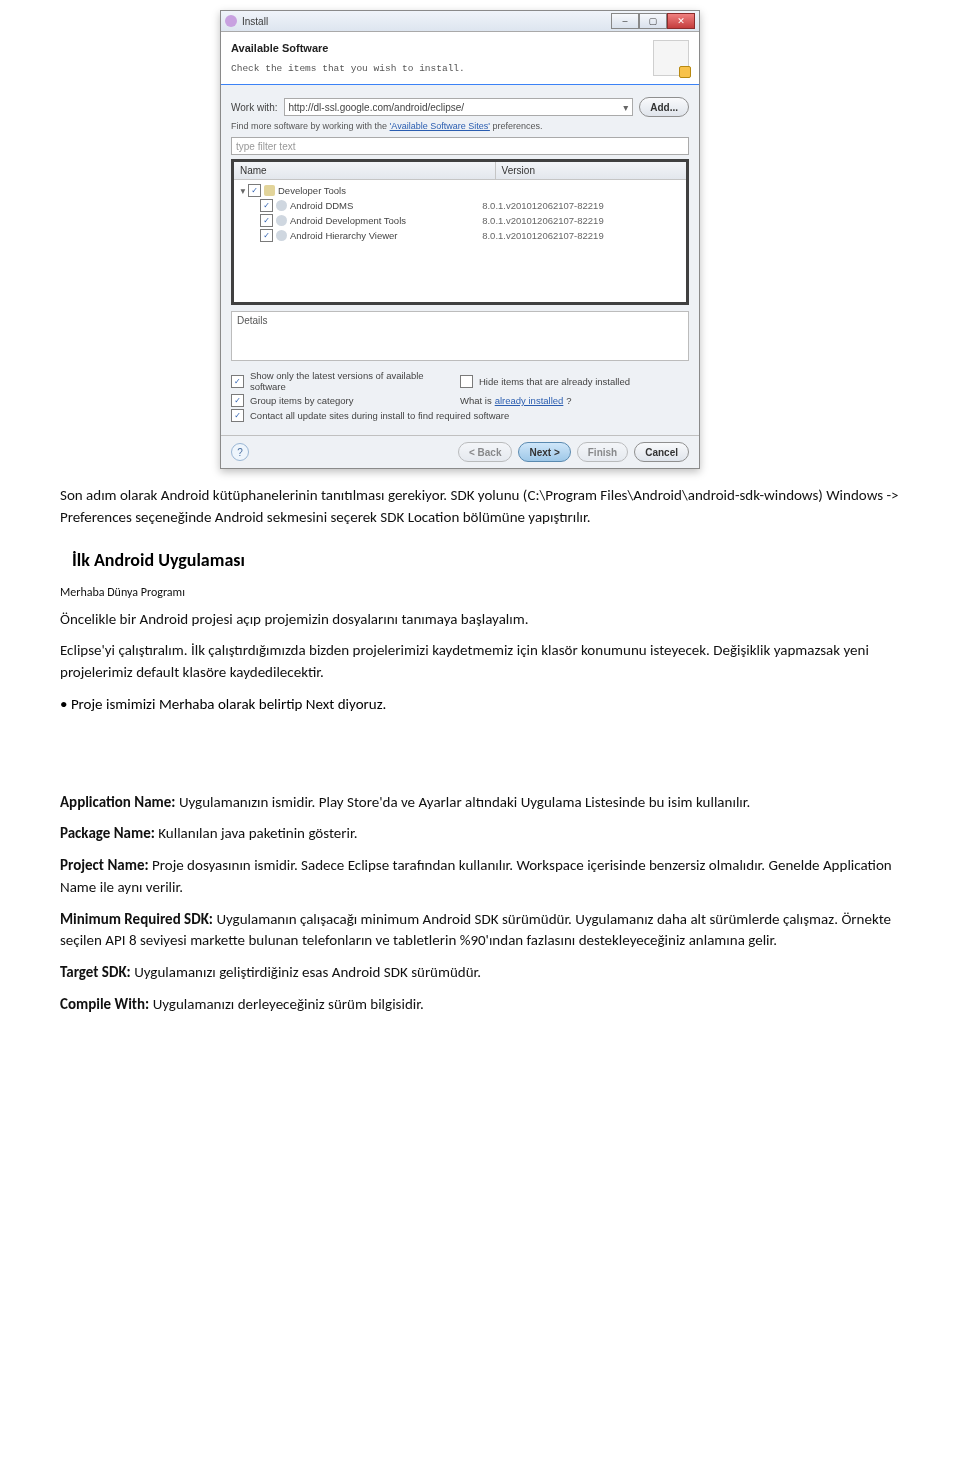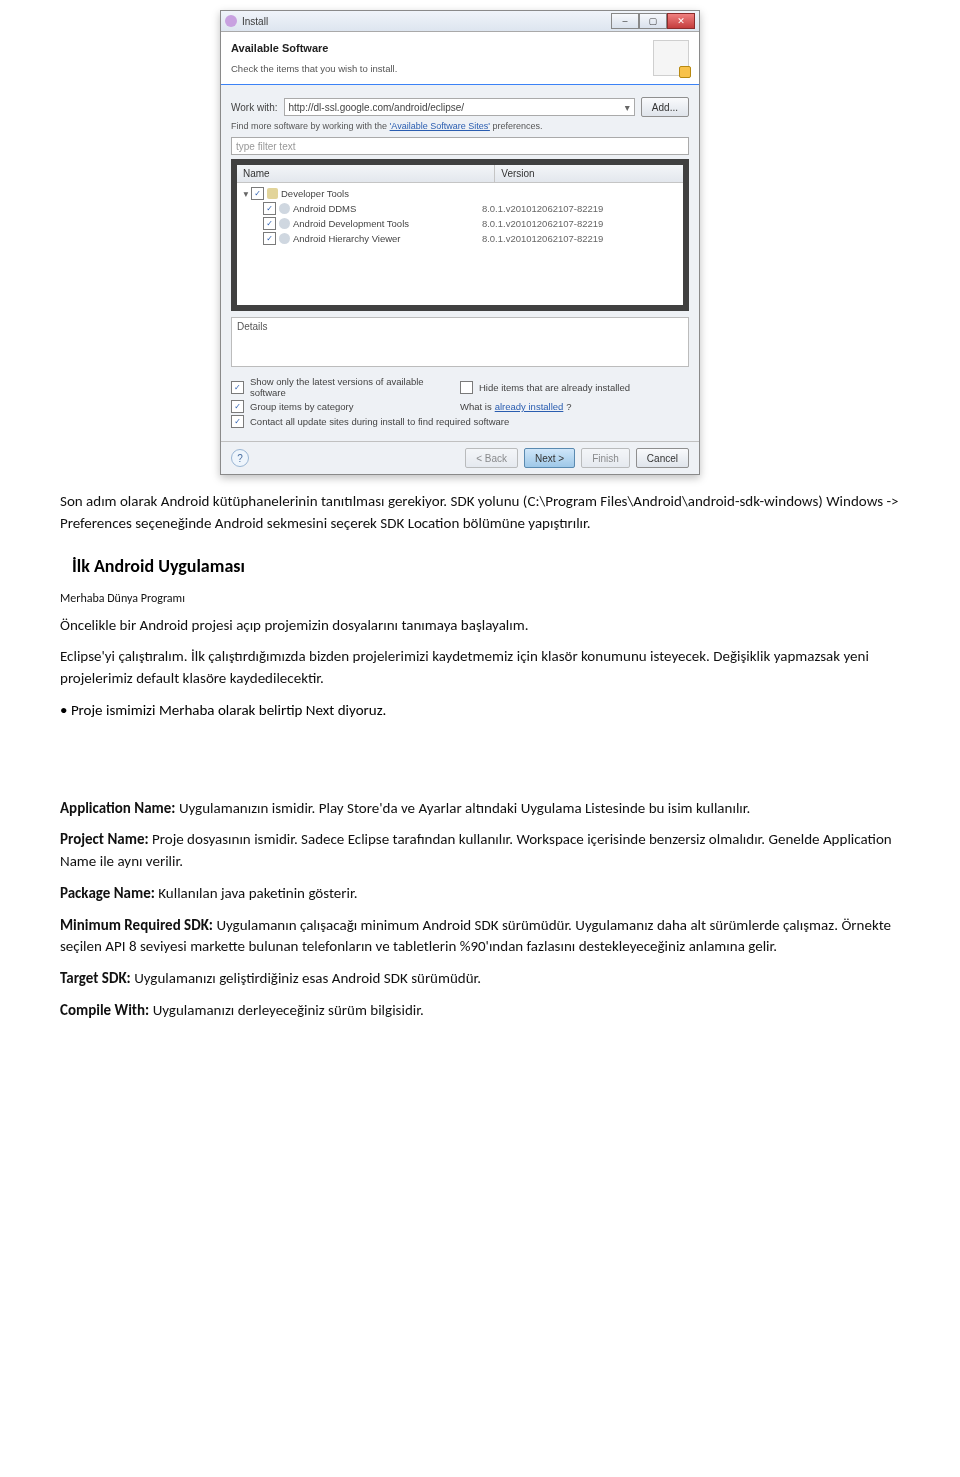--- a/index.html
+++ b/index.html
@@ -53,21 +53,21 @@
   .winbtn.close { background: linear-gradient(#f08080,#c43d3d); color:#fff; border-color:#8b2c2c; }
   .banner {
     background: #fff;
     border-bottom: 1px solid #3b82f6;
     padding: 8px 10px;
     display: flex;
     align-items: center;
     justify-content: space-between;
   }
   .banner .bt { font-weight: bold; font-size: 11px; color:#222; }
-  .banner .bs { font-size: 9.5px; color:#555; margin-top:9px; }
+  .banner .bs { font-size: 9.5px; color:#555; margin-top:9px;font-family:Liberation Mono, monospace; }
   .banner-icon {
     width: 34px; height: 34px;
     border: 1px solid #cfcfcf;
     background: #f5f5f5;
     position: relative;
   }
   .banner-icon::after {
     content:""; position:absolute; right:-3px; bottom:-3px;
     width:10px; height:10px; background:#f8c24a; border:1px solid #b88910; border-radius:2px;
   }
@@ -75,27 +75,27 @@
   .row { display: flex; align-items: center; gap: 6px; margin: 4px 0; }
   .lbl { color:#444; font-size:10px; }
   .input {
     flex:1; height:16px; border:1px solid #aaa; background:#fff;
     padding:0 4px; font-size:10px; color:#444; display:flex; align-items:center;
   }
   .input.drop::after { content:"▾"; margin-left:auto; color:#666; }
   .btn {
     height:18px; padding:0 10px; border:1px solid #8f8f8f;
     background: linear-gradient(#f9fafc,#dfe4eb); font-size:10px; color:#333;
-    display:flex; align-items:center; border-radius:2px;
+    display:flex; align-items:center; border-radius:10px;font-weight:bold;
   }
   .btn.primary { background: linear-gradient(#cfe6f9,#9ec8e8); border-color:#5a8ab0; }
   .hintline { text-align:left; font-size:9px; color:#555; margin:2px 0 6px; }
   .hintline a { color:#2a5db0; text-decoration:underline; }
   .table {
-    border:6px solid #404040; background:#fff; height:140px;
+    border:3px solid #404040; background:#fff; height:140px;
     display:flex; flex-direction:column;
   }
   .thead { display:flex; background:linear-gradient(#f3f5f8,#e3e7ed); border-bottom:1px solid #c5c5c5; }
   .th { padding:3px 6px; font-size:10px; color:#333; }
   .th.name { flex: 0 0 55%; border-right:1px solid #c5c5c5; }
   .th.ver { flex:1; }
   .tbody { padding: 3px 4px; font-size:9.5px; color:#444; }
   .trow { display:flex; align-items:center; padding:1px 0; }
   .indent { display:inline-block; }
   .expander { width:10px; text-align:center; color:#666; }
@@ -280,26 +280,26 @@
     <div class="para">Eclipse'yi çalıştıralım. İlk çalıştırdığımızda bizden projelerimizi kaydetmemiz için klasör konumunu isteyecek. Değişiklik yapmazsak yeni projelerimiz default klasöre kaydedilecektir.</div>
 
     <div class="bullet">Proje ismimizi Merhaba olarak belirtip Next diyoruz.</div>
 
     <div style="height:60px"></div>
 
     <div class="para">
       <span class="bold-run">Application Name:</span><span> Uygulamanızın ismidir. Play Store'da ve Ayarlar altındaki Uygulama Listesinde bu isim kullanılır.</span>
     </div>
     <div class="para">
+      <span class="bold-run">Package Name:</span><span> Kullanılan java paketinin gösterir.</span>
+    </div>
+    <div class="para">
       <span class="bold-run">Project Name:</span><span> Proje dosyasının ismidir. Sadece Eclipse tarafından kullanılır. Workspace içerisinde benzersiz olmalıdır. Genelde Application Name ile aynı verilir.</span>
     </div>
     <div class="para">
-      <span class="bold-run">Package Name:</span><span> Kullanılan java paketinin gösterir.</span>
-    </div>
-    <div class="para">
       <span class="bold-run">Minimum Required SDK:</span><span> Uygulamanın çalışacağı minimum Android SDK sürümüdür. Uygulamanız daha alt sürümlerde çalışmaz. Örnekte seçilen API 8 seviyesi markette bulunan telefonların ve tabletlerin %90'ından fazlasını destekleyeceğiniz anlamına gelir.</span>
     </div>
     <div class="para">
       <span class="bold-run">Target SDK:</span><span> Uygulamanızı geliştirdiğiniz esas Android SDK sürümüdür.</span>
     </div>
     <div class="para">
       <span class="bold-run">Compile With:</span><span>  Uygulamanızı derleyeceğiniz sürüm bilgisidir.</span>
     </div>
   </div>
 

